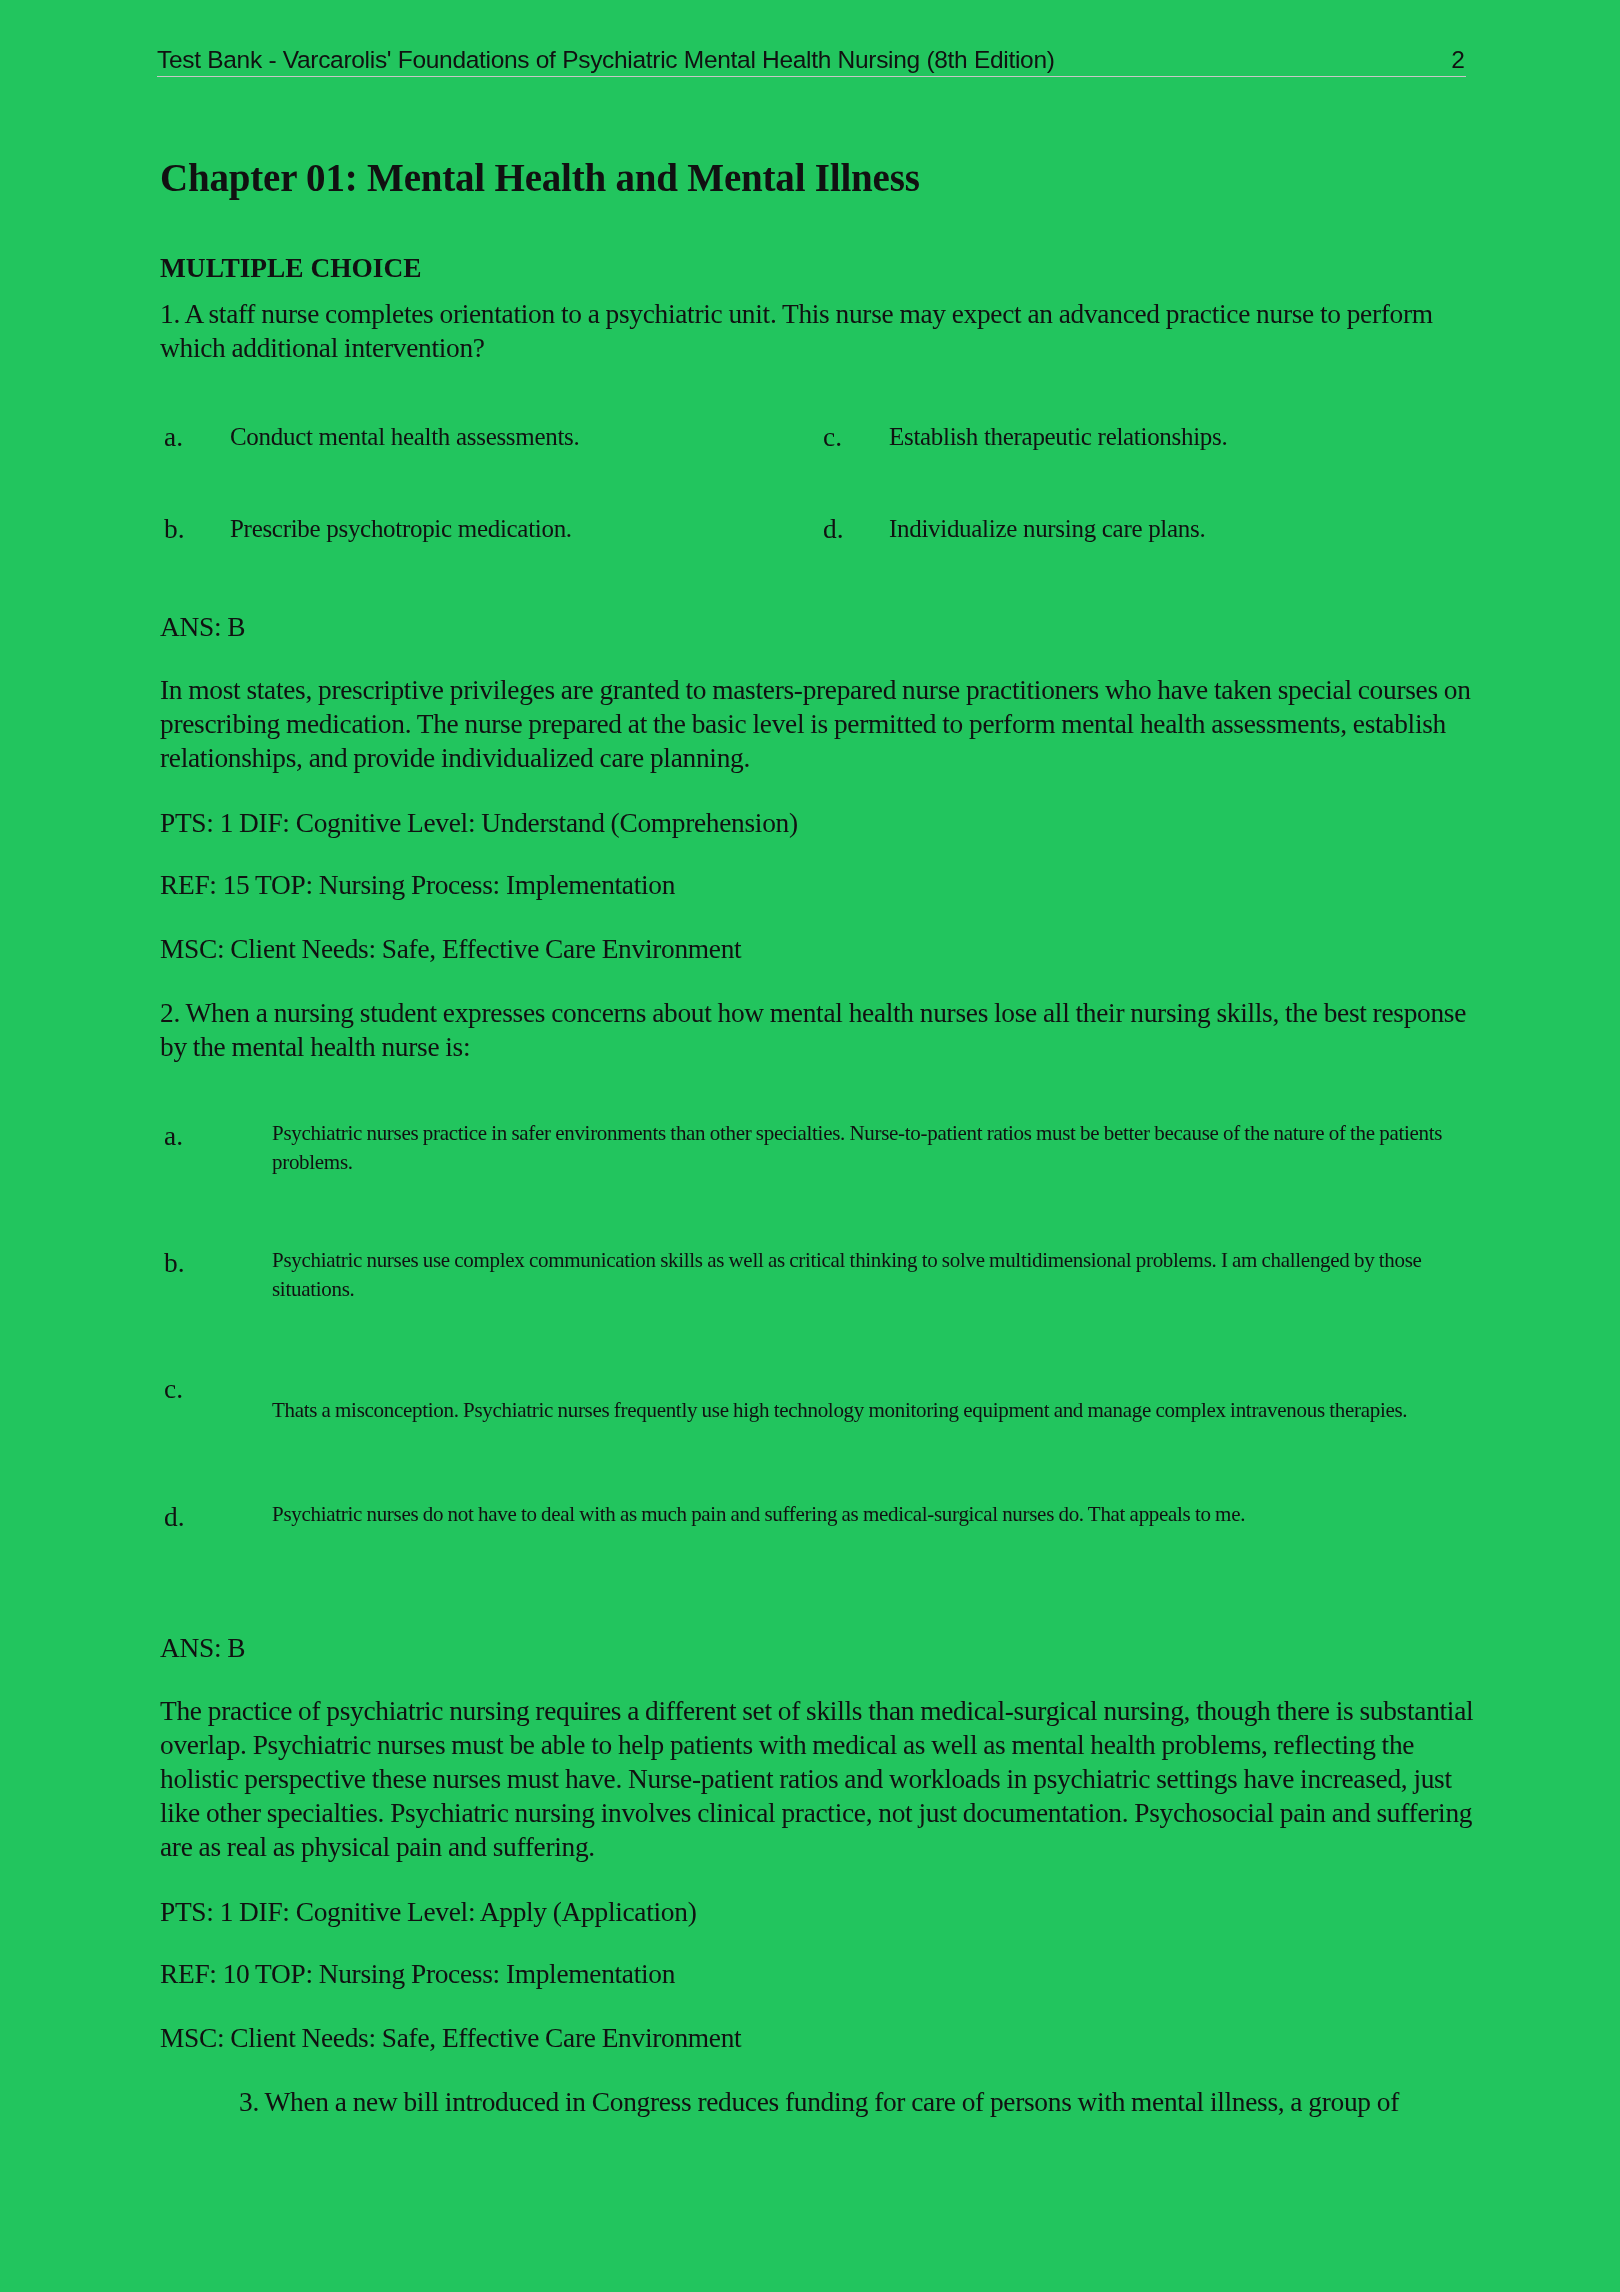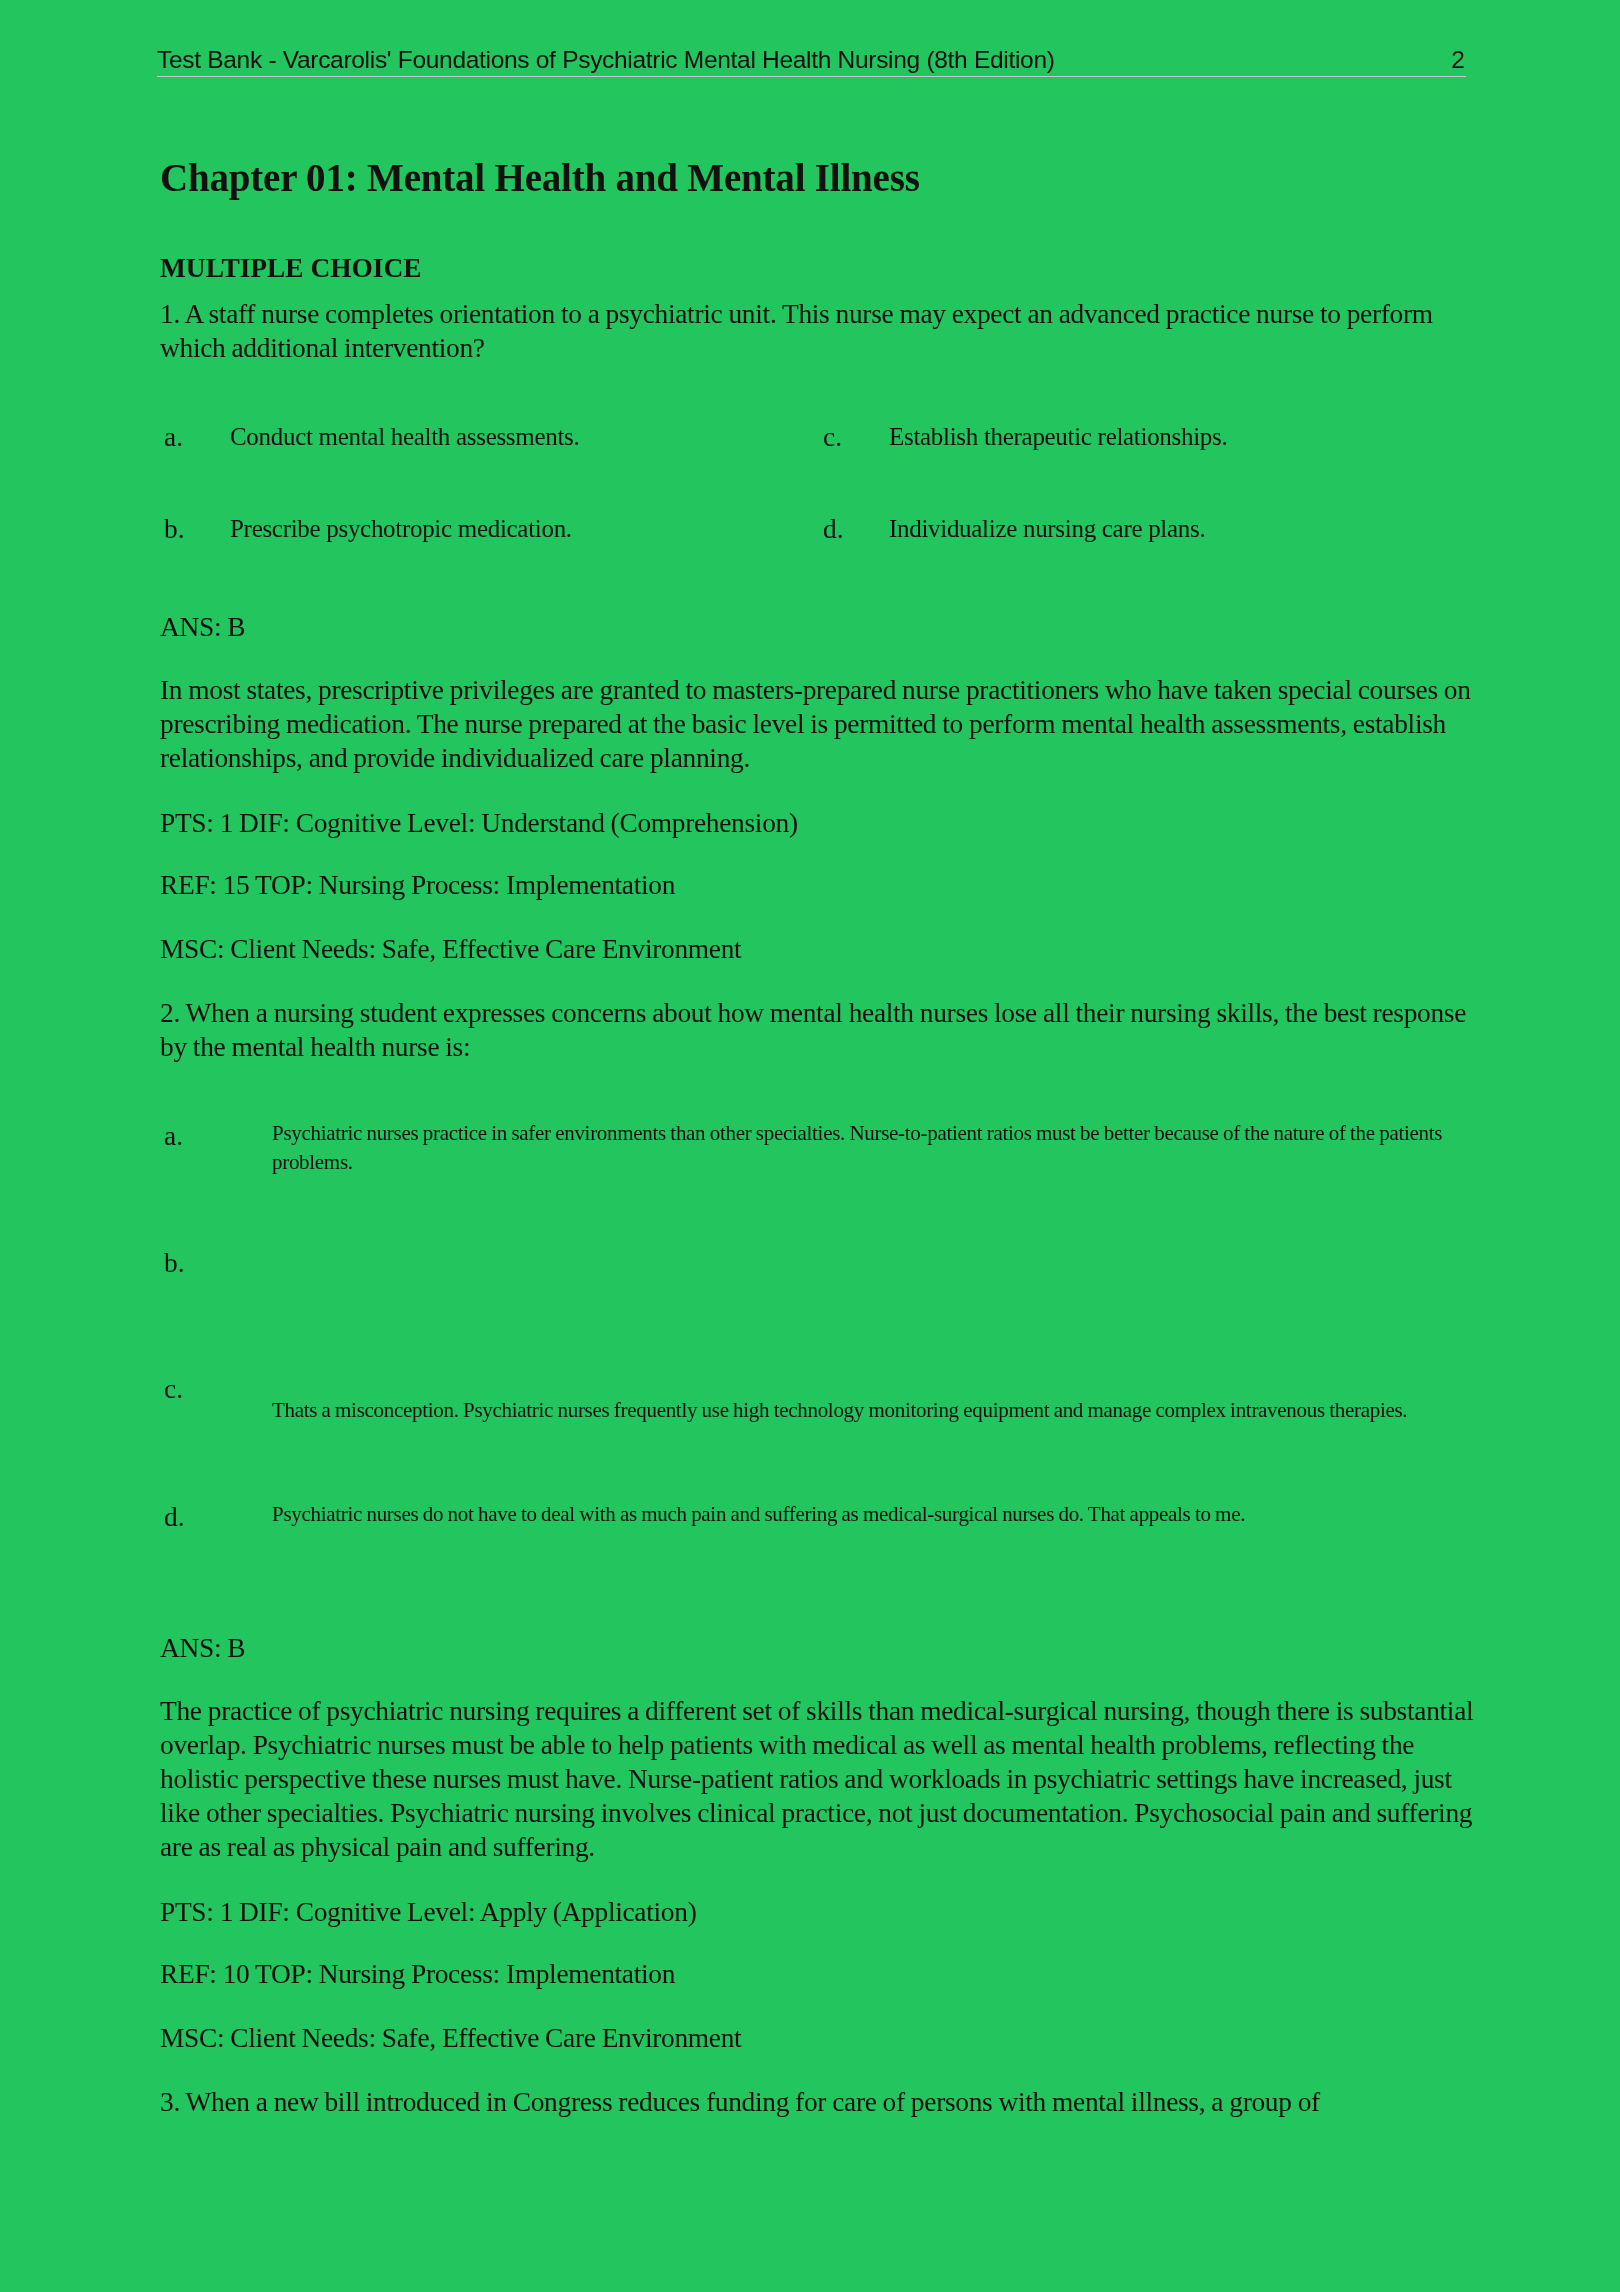--- a/index.html
+++ b/index.html
@@ -53,29 +53,30 @@
   <div class="abs p" style="top:806px;">PTS: 1 DIF: Cognitive Level: Understand (Comprehension)</div>
   <div class="abs p" style="top:868px;">REF: 15 TOP: Nursing Process: Implementation</div>
   <div class="abs p" style="top:932px;">MSC: Client Needs: Safe, Effective Care Environment</div>
 
   <div class="abs p" style="top:996px;">2. When a nursing student expresses concerns about how mental health nurses lose all their nursing skills, the best response by the mental health nurse is:</div>
 
   <span class="opt-letter" style="left:164px; top:1119px;">a.</span>
   <div class="long-opt-text" style="top:1119px;">Psychiatric nurses practice in safer environments than other specialties. Nurse-to-patient ratios must be better because of the nature of the patients problems.</div>
 
   <span class="opt-letter" style="left:164px; top:1246px;">b.</span>
+  <div class="long-opt-text" style="top:1246px;">Psychiatric nurses use complex communication skills as well as critical thinking to solve multidimensional problems. I am challenged by those situations.</div>
 
   <span class="opt-letter" style="left:164px; top:1372px;">c.</span>
   <div class="long-opt-text" style="top:1396px;">Thats a misconception. Psychiatric nurses frequently use high technology monitoring equipment and manage complex intravenous therapies.</div>
 
   <span class="opt-letter" style="left:164px; top:1500px;">d.</span>
   <div class="long-opt-text" style="top:1500px;">Psychiatric nurses do not have to deal with as much pain and suffering as medical-surgical nurses do. That appeals to me.</div>
 
   <div class="abs p" style="top:1631px;">ANS: B</div>
   <div class="abs p" style="top:1694px;">The practice of psychiatric nursing requires a different set of skills than medical-surgical nursing, though there is substantial overlap. Psychiatric nurses must be able to help patients with medical as well as mental health problems, reflecting the holistic perspective these nurses must have. Nurse-patient ratios and workloads in psychiatric settings have increased, just like other specialties. Psychiatric nursing involves clinical practice, not just documentation. Psychosocial pain and suffering are as real as physical pain and suffering.</div>
   <div class="abs p" style="top:1895px;">PTS: 1 DIF: Cognitive Level: Apply (Application)</div>
   <div class="abs p" style="top:1957px;">REF: 10 TOP: Nursing Process: Implementation</div>
   <div class="abs p" style="top:2021px;">MSC: Client Needs: Safe, Effective Care Environment</div>
 
-  <div class="abs p" style="top:2085px;">3. When a new bill introduced in Congress reduces funding for care of persons with mental illness, a group of</div>
+  <div class="abs p" style="top:2085px;text-align:center;">3. When a new bill introduced in Congress reduces funding for care of persons with mental illness, a group of</div>
 
 </div>
 
 
 </body></html>

